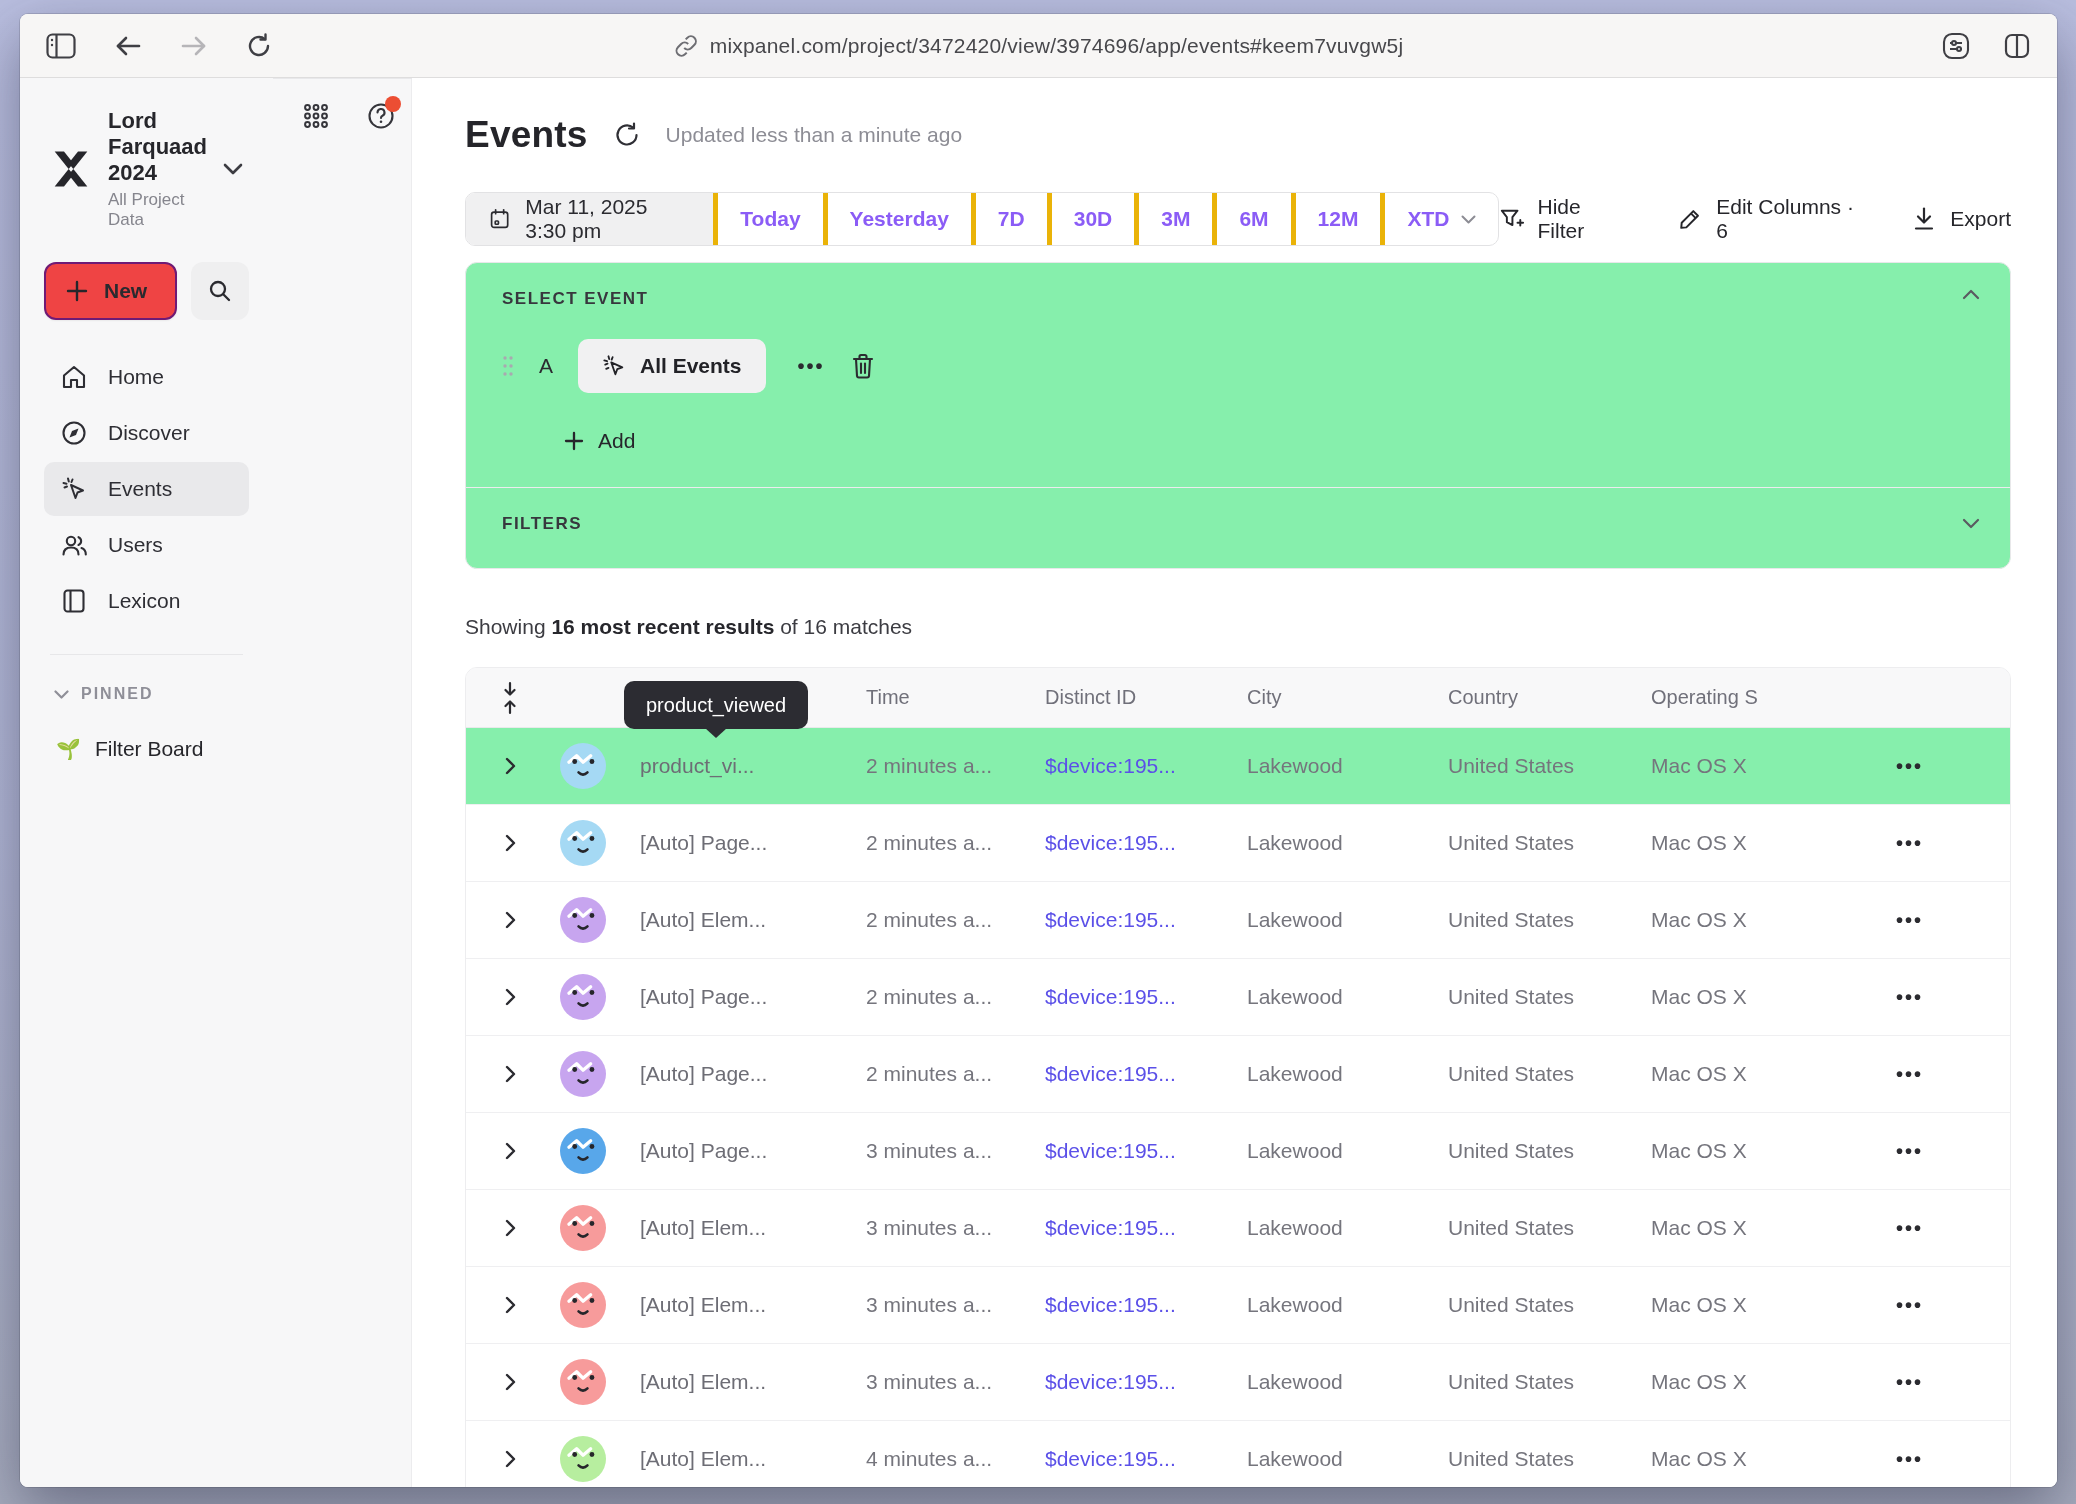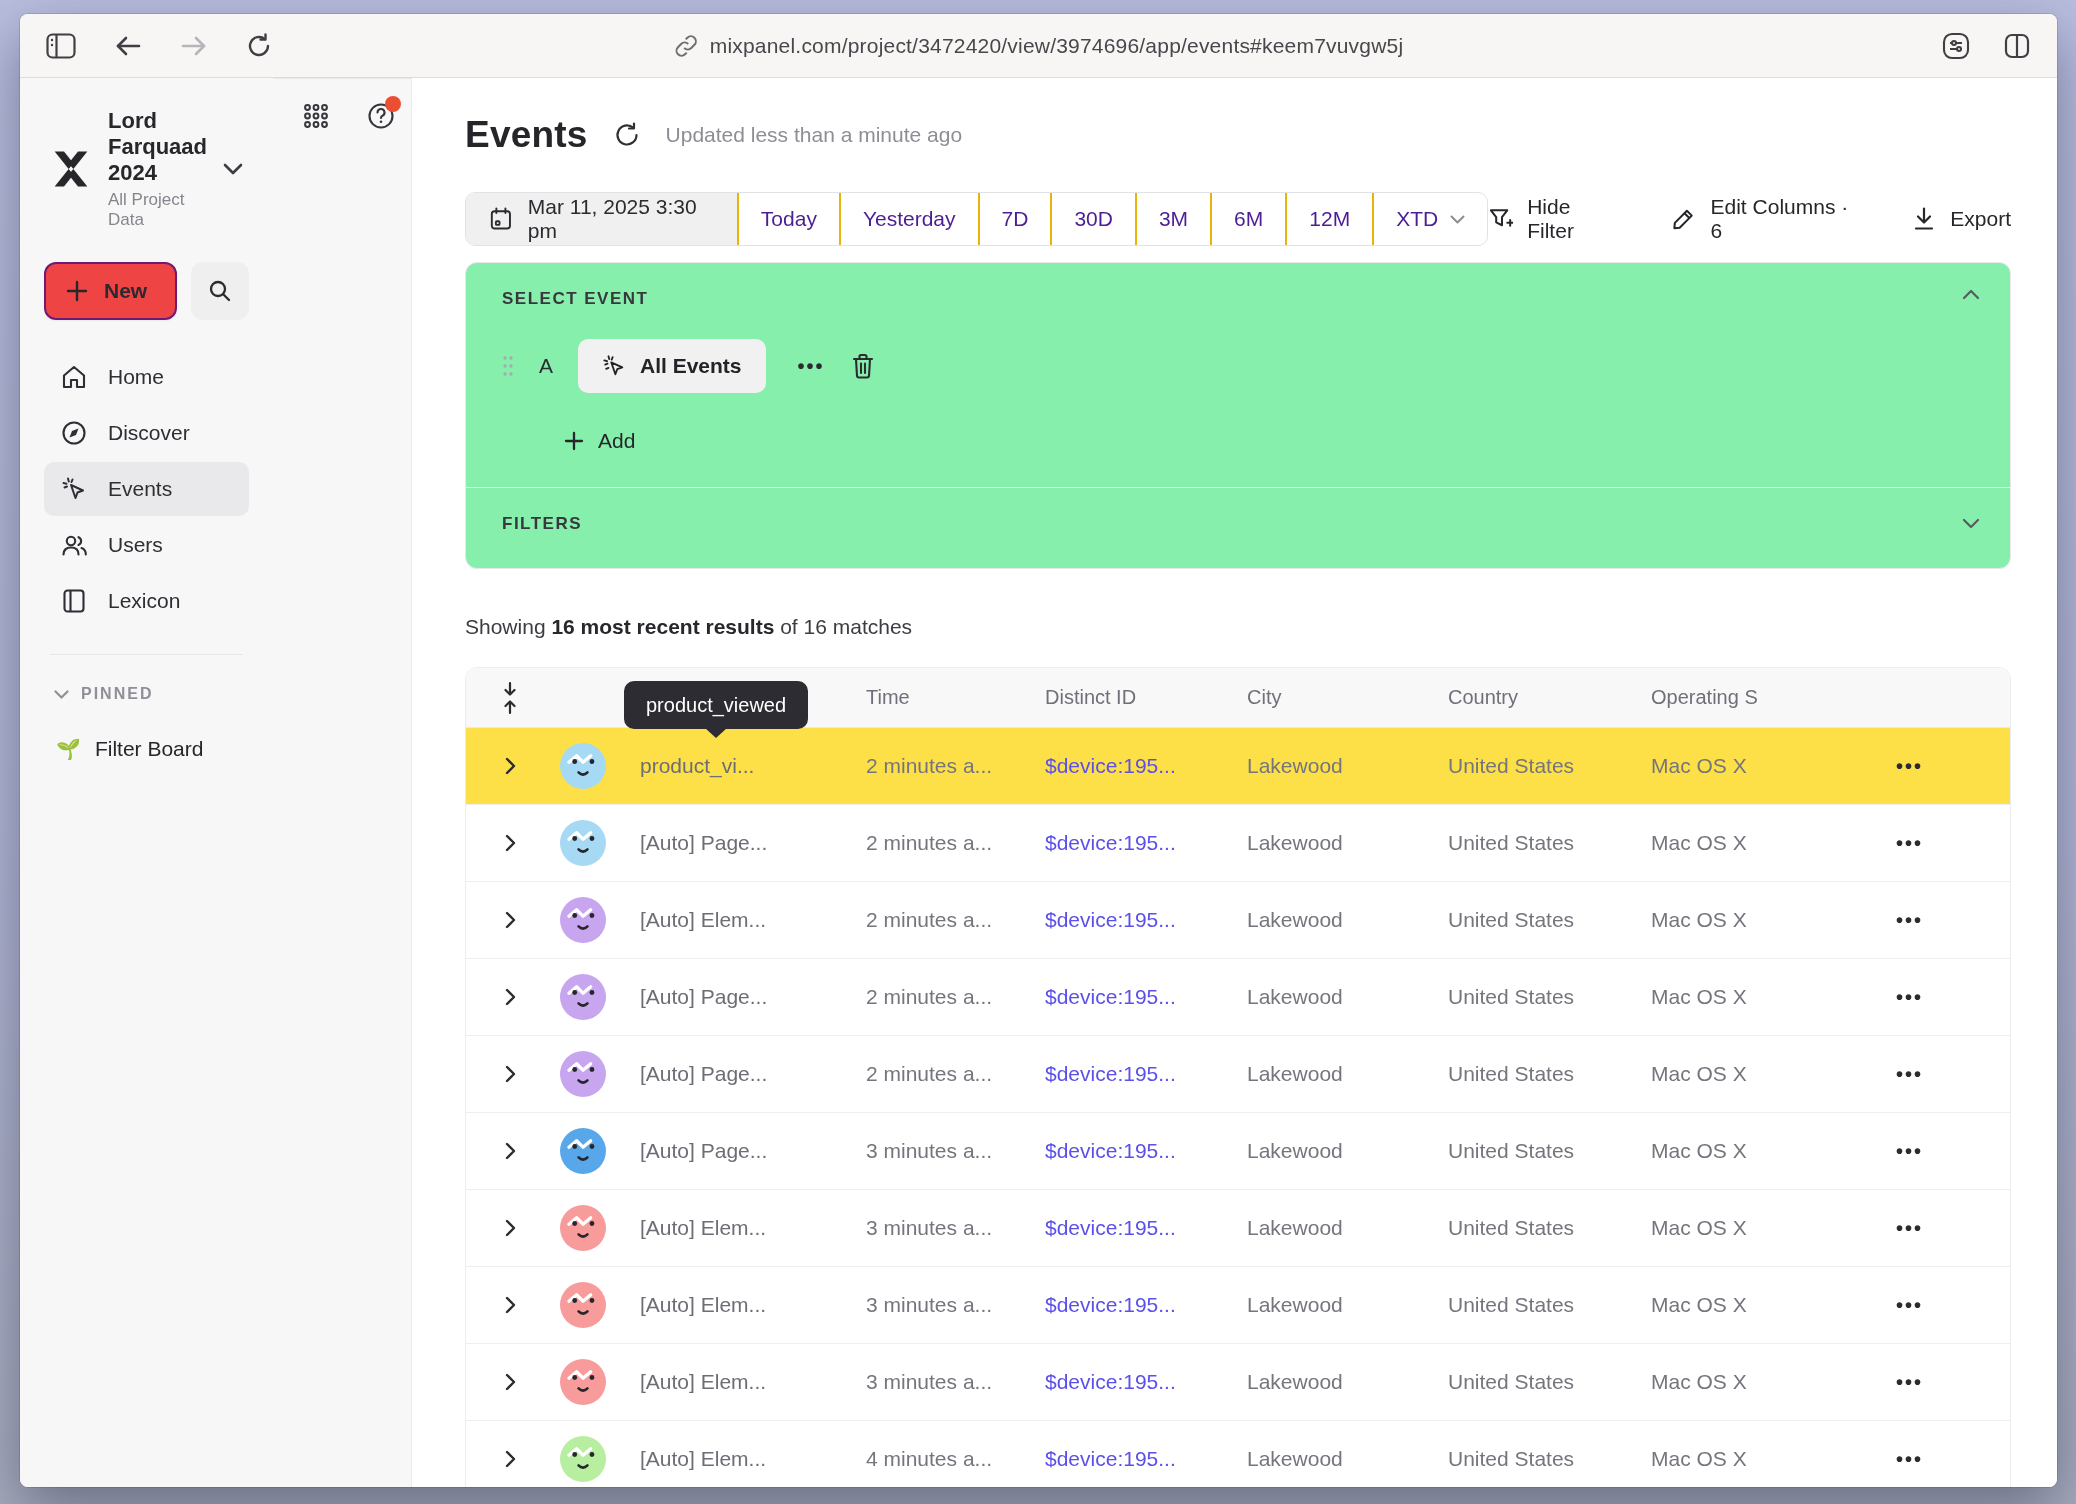--- a/index.html
+++ b/index.html
@@ -57,21 +57,21 @@
   
   .main { flex:1; min-width:0; background:#fff; padding:30px 46px 0 53px; position:relative; overflow:hidden; }
   .titlerow { display:flex; align-items:center; gap:26px; margin-top:6px; }
   .title { font-size:37px; font-weight:700; color:#25252a; letter-spacing:.2px; }
   .updated { font-size:21px; color:#8d8d95; }
   .refresh { color:#2f2f35; display:flex; }
 
   .controls { display:flex; align-items:center; margin-top:36px; }
   .seg-group { display:flex; align-items:stretch; height:54px; border:1px solid #e2e2e4; border-radius:10px;
     overflow:hidden; background:#fff; }
-  .seg { display:flex; align-items:center; gap:12px; padding:0 22px; font-size:21px; color:#4c1d95; border-left:2px solid #eab308; }
+  .seg { display:flex; align-items:center; gap:12px; padding:0 22px; font-size:21px; color:#8b5cf6; border-left:5px solid #eab308;font-weight:bold; }
   .seg:first-child { border-left:none; }
   .seg.datecell { background:#f0f0f1; color:#2b2b30; font-weight:500; gap:16px; padding:0 24px; }
   .seg .chev { color:#8c8c94; }
   .ctl-actions { display:flex; align-items:center; gap:52px; margin-left:auto; }
   .ctl-btn { display:flex; align-items:center; gap:14px; font-size:21px; font-weight:500; color:#26262b; }
 
   .qpanel { margin-top:16px; border:1px solid #e8e8ea; border-radius:12px; background:#86efac; }
   .qsection { position:relative; padding:26px 30px 30px 36px; }
   .qsection + .qsection { border-top:1px solid #ececee; }
   .qlabel { font-size:17px; font-weight:700; letter-spacing:1.5px; color:#37373d; }
@@ -89,21 +89,21 @@
 
   .results-line { margin-top:46px; font-size:21px; color:#3c3c42; }
   .results-line b { font-weight:700; color:#27272c; }
 
   
   .table { margin-top:28px; border:1px solid #ededef; border-radius:12px 12px 0 0; overflow:hidden; position:relative; }
   .thead { height:60px; background:#f8f8f9; display:flex; align-items:center; border-bottom:1px solid #e9e9eb;
     font-size:20px; color:#70707a; }
   .trow { height:77px; display:flex; align-items:center; background:#fff; border-bottom:1px solid #efeff1;
     font-size:21px; color:#75757d; }
-  .trow.hl { background:#fde047; }
+  .trow.hl { background:#86efac; }
   .col-toggle { width:88px; flex:0 0 auto; display:flex; justify-content:center; }
   .col-avatar { width:86px; flex:0 0 auto; display:flex; justify-content:flex-start; padding-left:6px; }
   .col-event { width:226px; flex:0 0 auto; color:#6d6d75; white-space:nowrap; overflow:hidden; }
   .col-time { width:179px; flex:0 0 auto; white-space:nowrap; overflow:hidden; }
   .col-id { width:202px; flex:0 0 auto; white-space:nowrap; overflow:hidden; }
   .col-id .idlink { color:#5b50e8; }
   .col-city { width:201px; flex:0 0 auto; }
   .col-country { width:203px; flex:0 0 auto; }
   .col-os { width:170px; flex:0 0 auto; white-space:nowrap; overflow:hidden; }
   .col-actions { flex:1; display:flex; padding-left:75px; }

